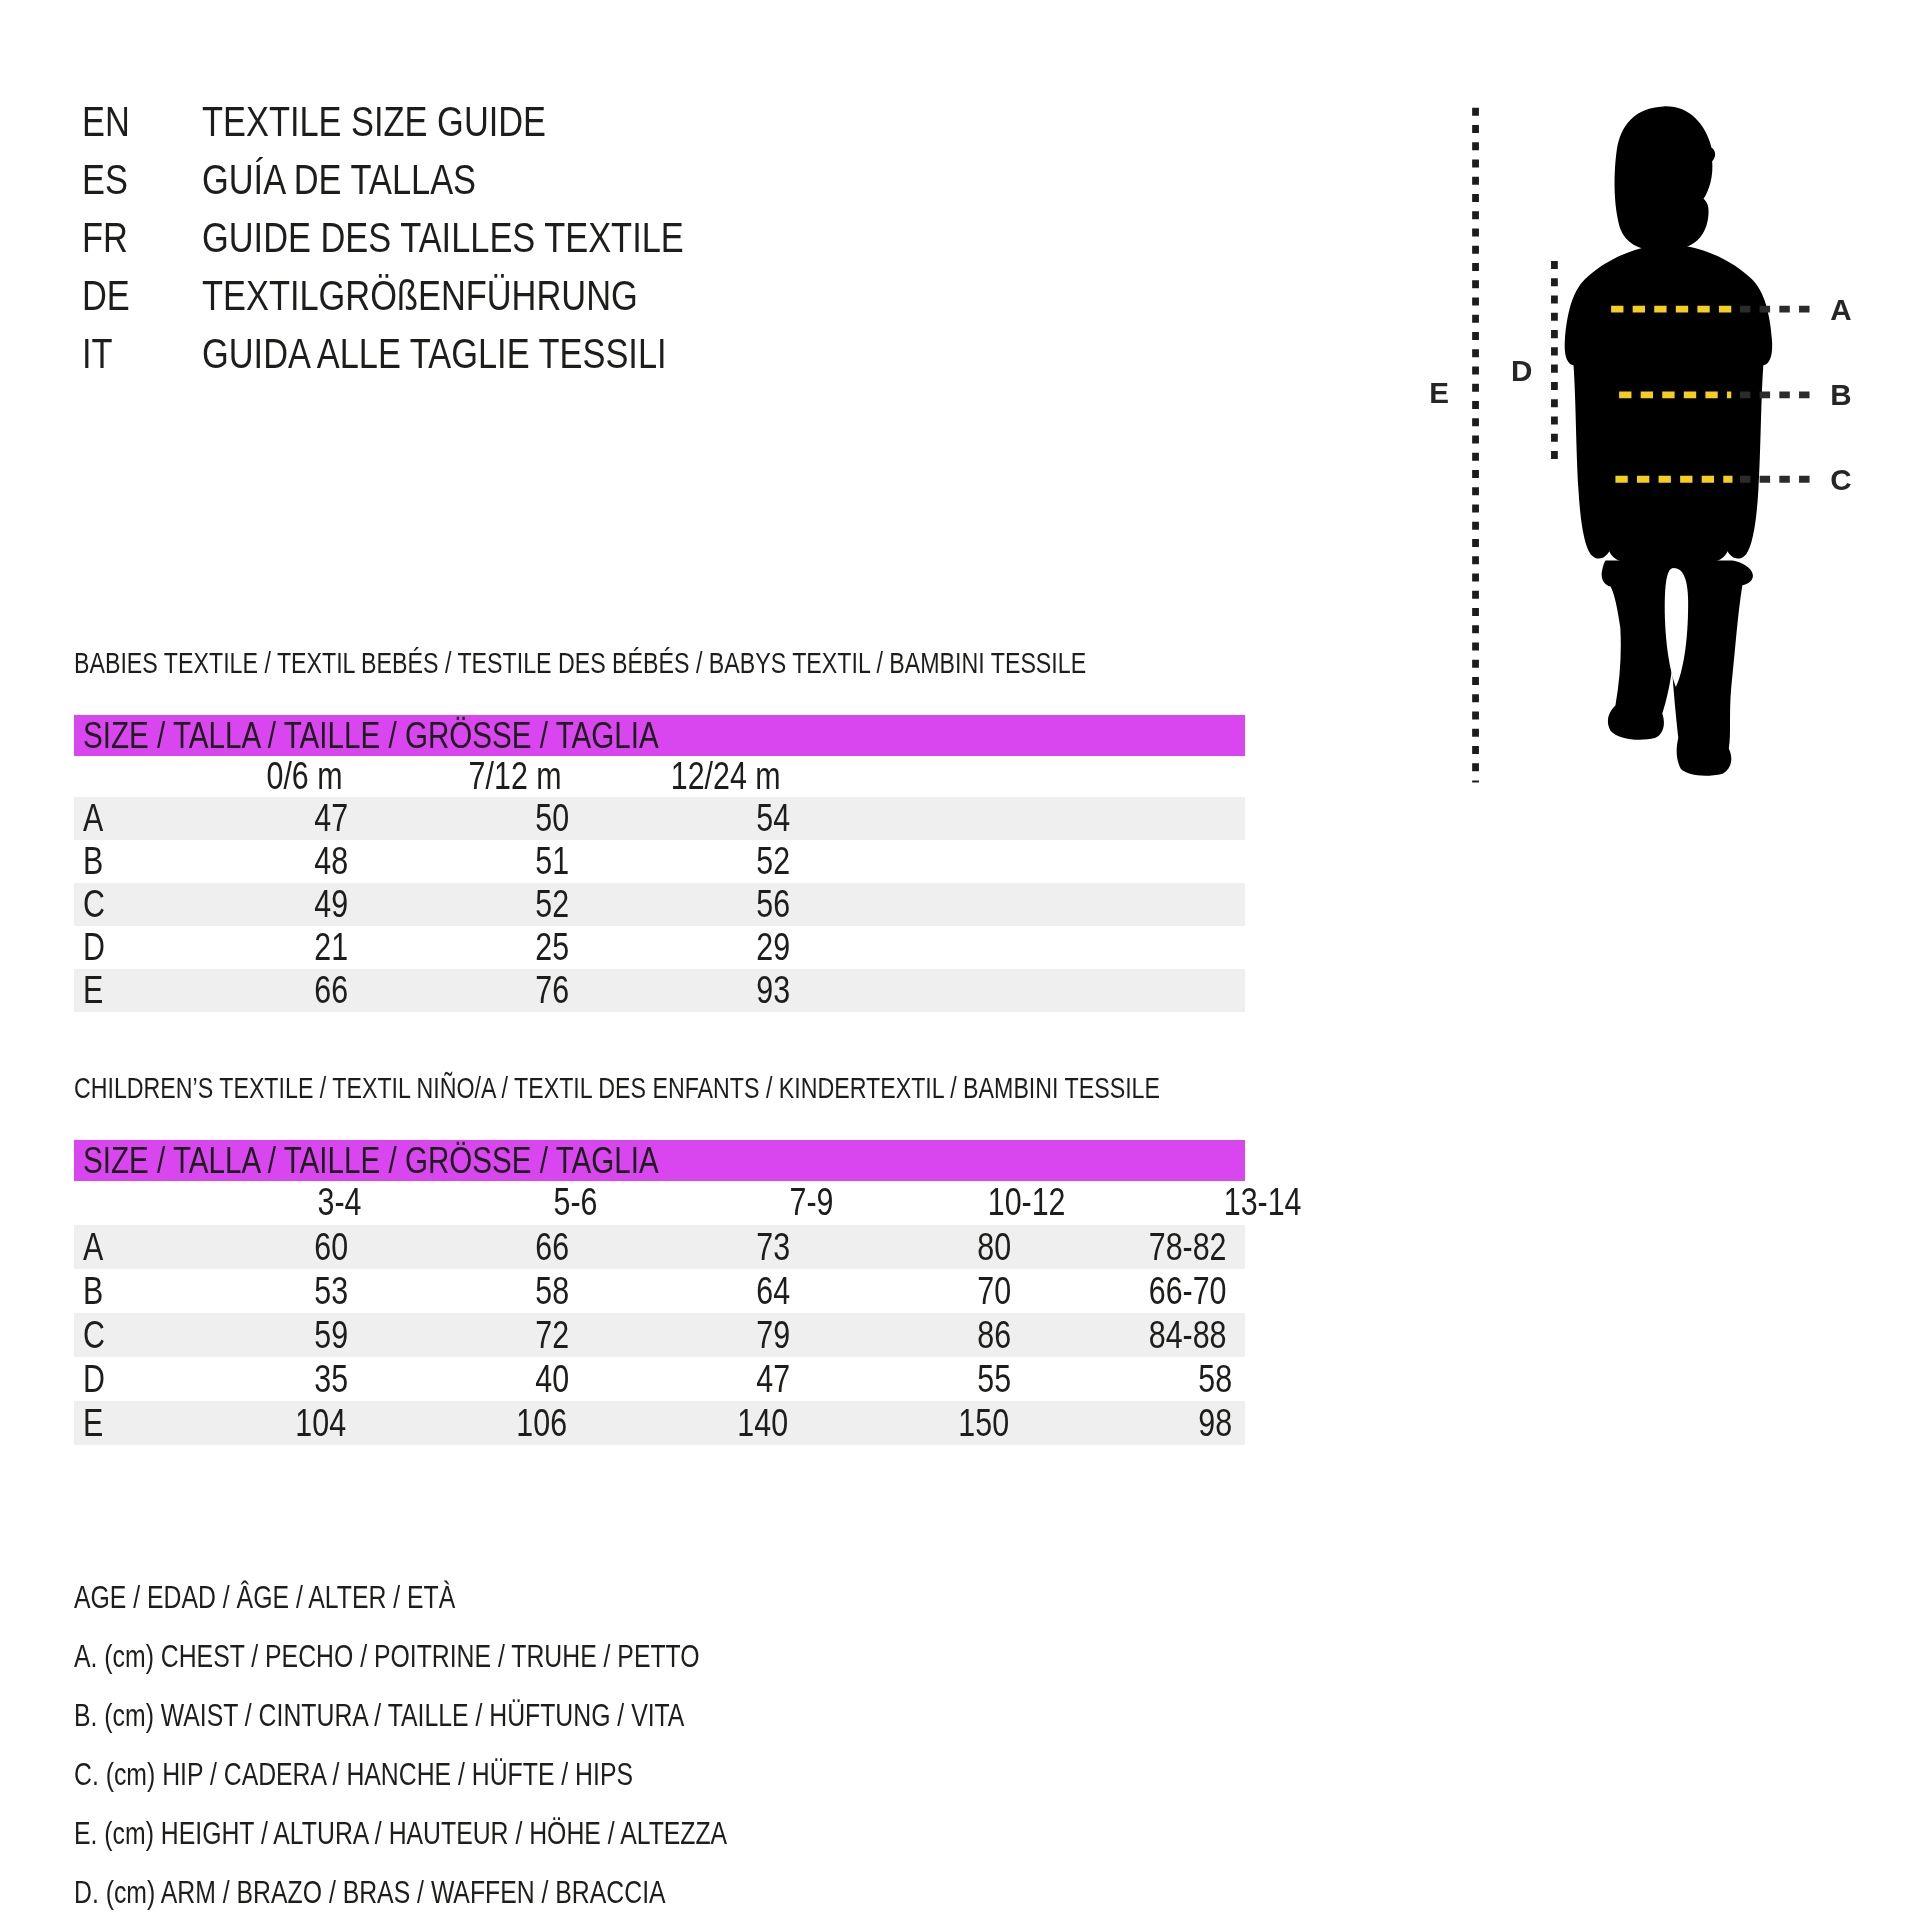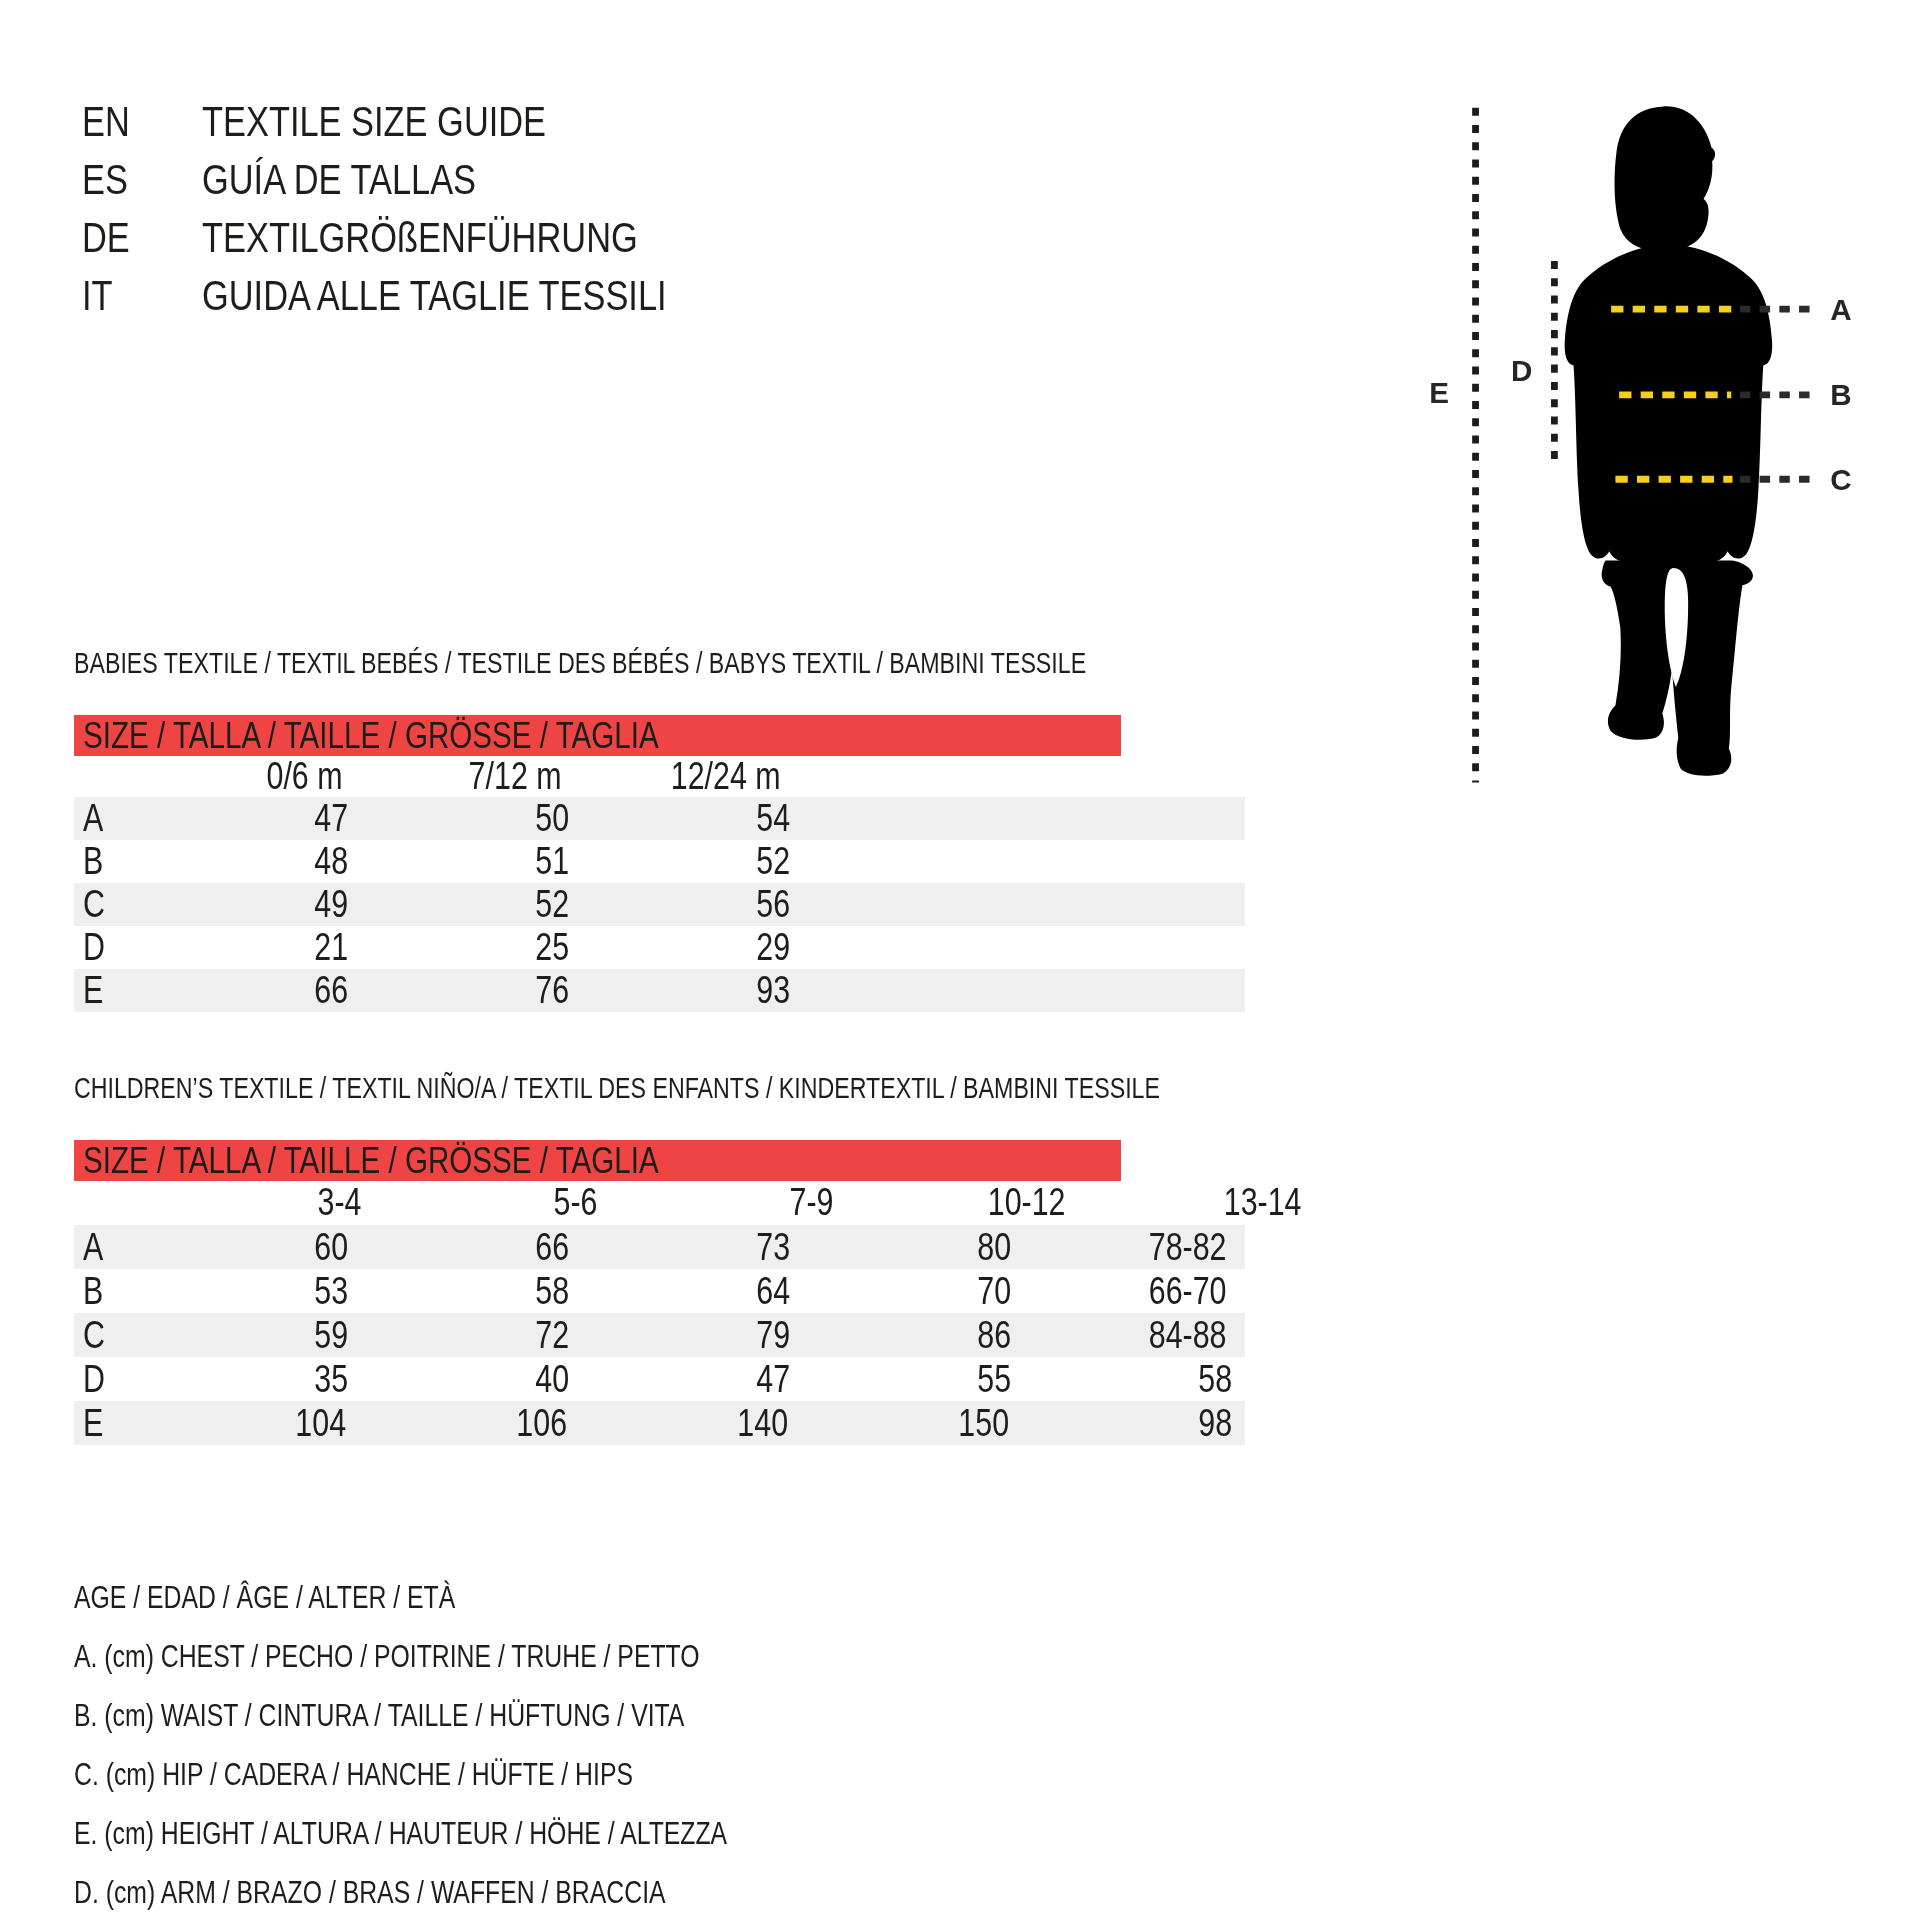--- a/index.html
+++ b/index.html
@@ -19,21 +19,21 @@
   .lang-code .cnd{width:96px;}
 
   
   .figure{position:absolute;left:1417px;top:86px;width:509px;height:715px;}
 
   
   .section{position:absolute;left:74px;width:1171px;}
   #babies-section{top:642px;}
   #children-section{top:1067px;}
   .sec-title{height:43px;line-height:43px;font-size:29px;}
-  .band{position:absolute;left:0;width:1047px;background:#ef4444;box-sizing:border-box;padding-left:8.6px;font-size:37px;}
+  .band{position:absolute;left:0;width:1171px;background:#d946ef;box-sizing:border-box;padding-left:8.6px;font-size:37px;}
   #babies-section .band{top:73px;height:41px;line-height:41px;}
   #children-section .band{top:73px;height:41px;line-height:41px;}
   .cols,.trow{display:flex;align-items:center;}
   .cols{position:absolute;left:0;width:1171px;font-size:38px;}
   #babies-section .cols{top:113px;height:42px;}
   #children-section .cols{top:113px;height:44px;gap:15px;}
   .rows{position:absolute;left:0;width:1171px;}
   #babies-section .rows{top:155px;}
   #children-section .rows{top:158px;}
   .trow{height:43px;font-size:38px;}
@@ -53,20 +53,24 @@
 <body>
 
 <section class="lang">
   <div class="lang-row">
       <span class="lang-code"><span class="cnd">EN</span></span>
       <span class="cnd">TEXTILE SIZE GUIDE</span>
     </div>
     <div class="lang-row">
       <span class="lang-code"><span class="cnd">ES</span></span>
       <span class="cnd">GUÍA DE TALLAS</span>
+    </div>
+    <div class="lang-row">
+      <span class="lang-code"><span class="cnd">FR</span></span>
+      <span class="cnd">GUIDE DES TAILLES TEXTILE</span>
     </div>
     <div class="lang-row">
       <span class="lang-code"><span class="cnd">DE</span></span>
       <span class="cnd">TEXTILGRÖßENFÜHRUNG</span>
     </div>
     <div class="lang-row">
       <span class="lang-code"><span class="cnd">IT</span></span>
       <span class="cnd">GUIDA ALLE TAGLIE TESSILI</span>
     </div>
 </section>

